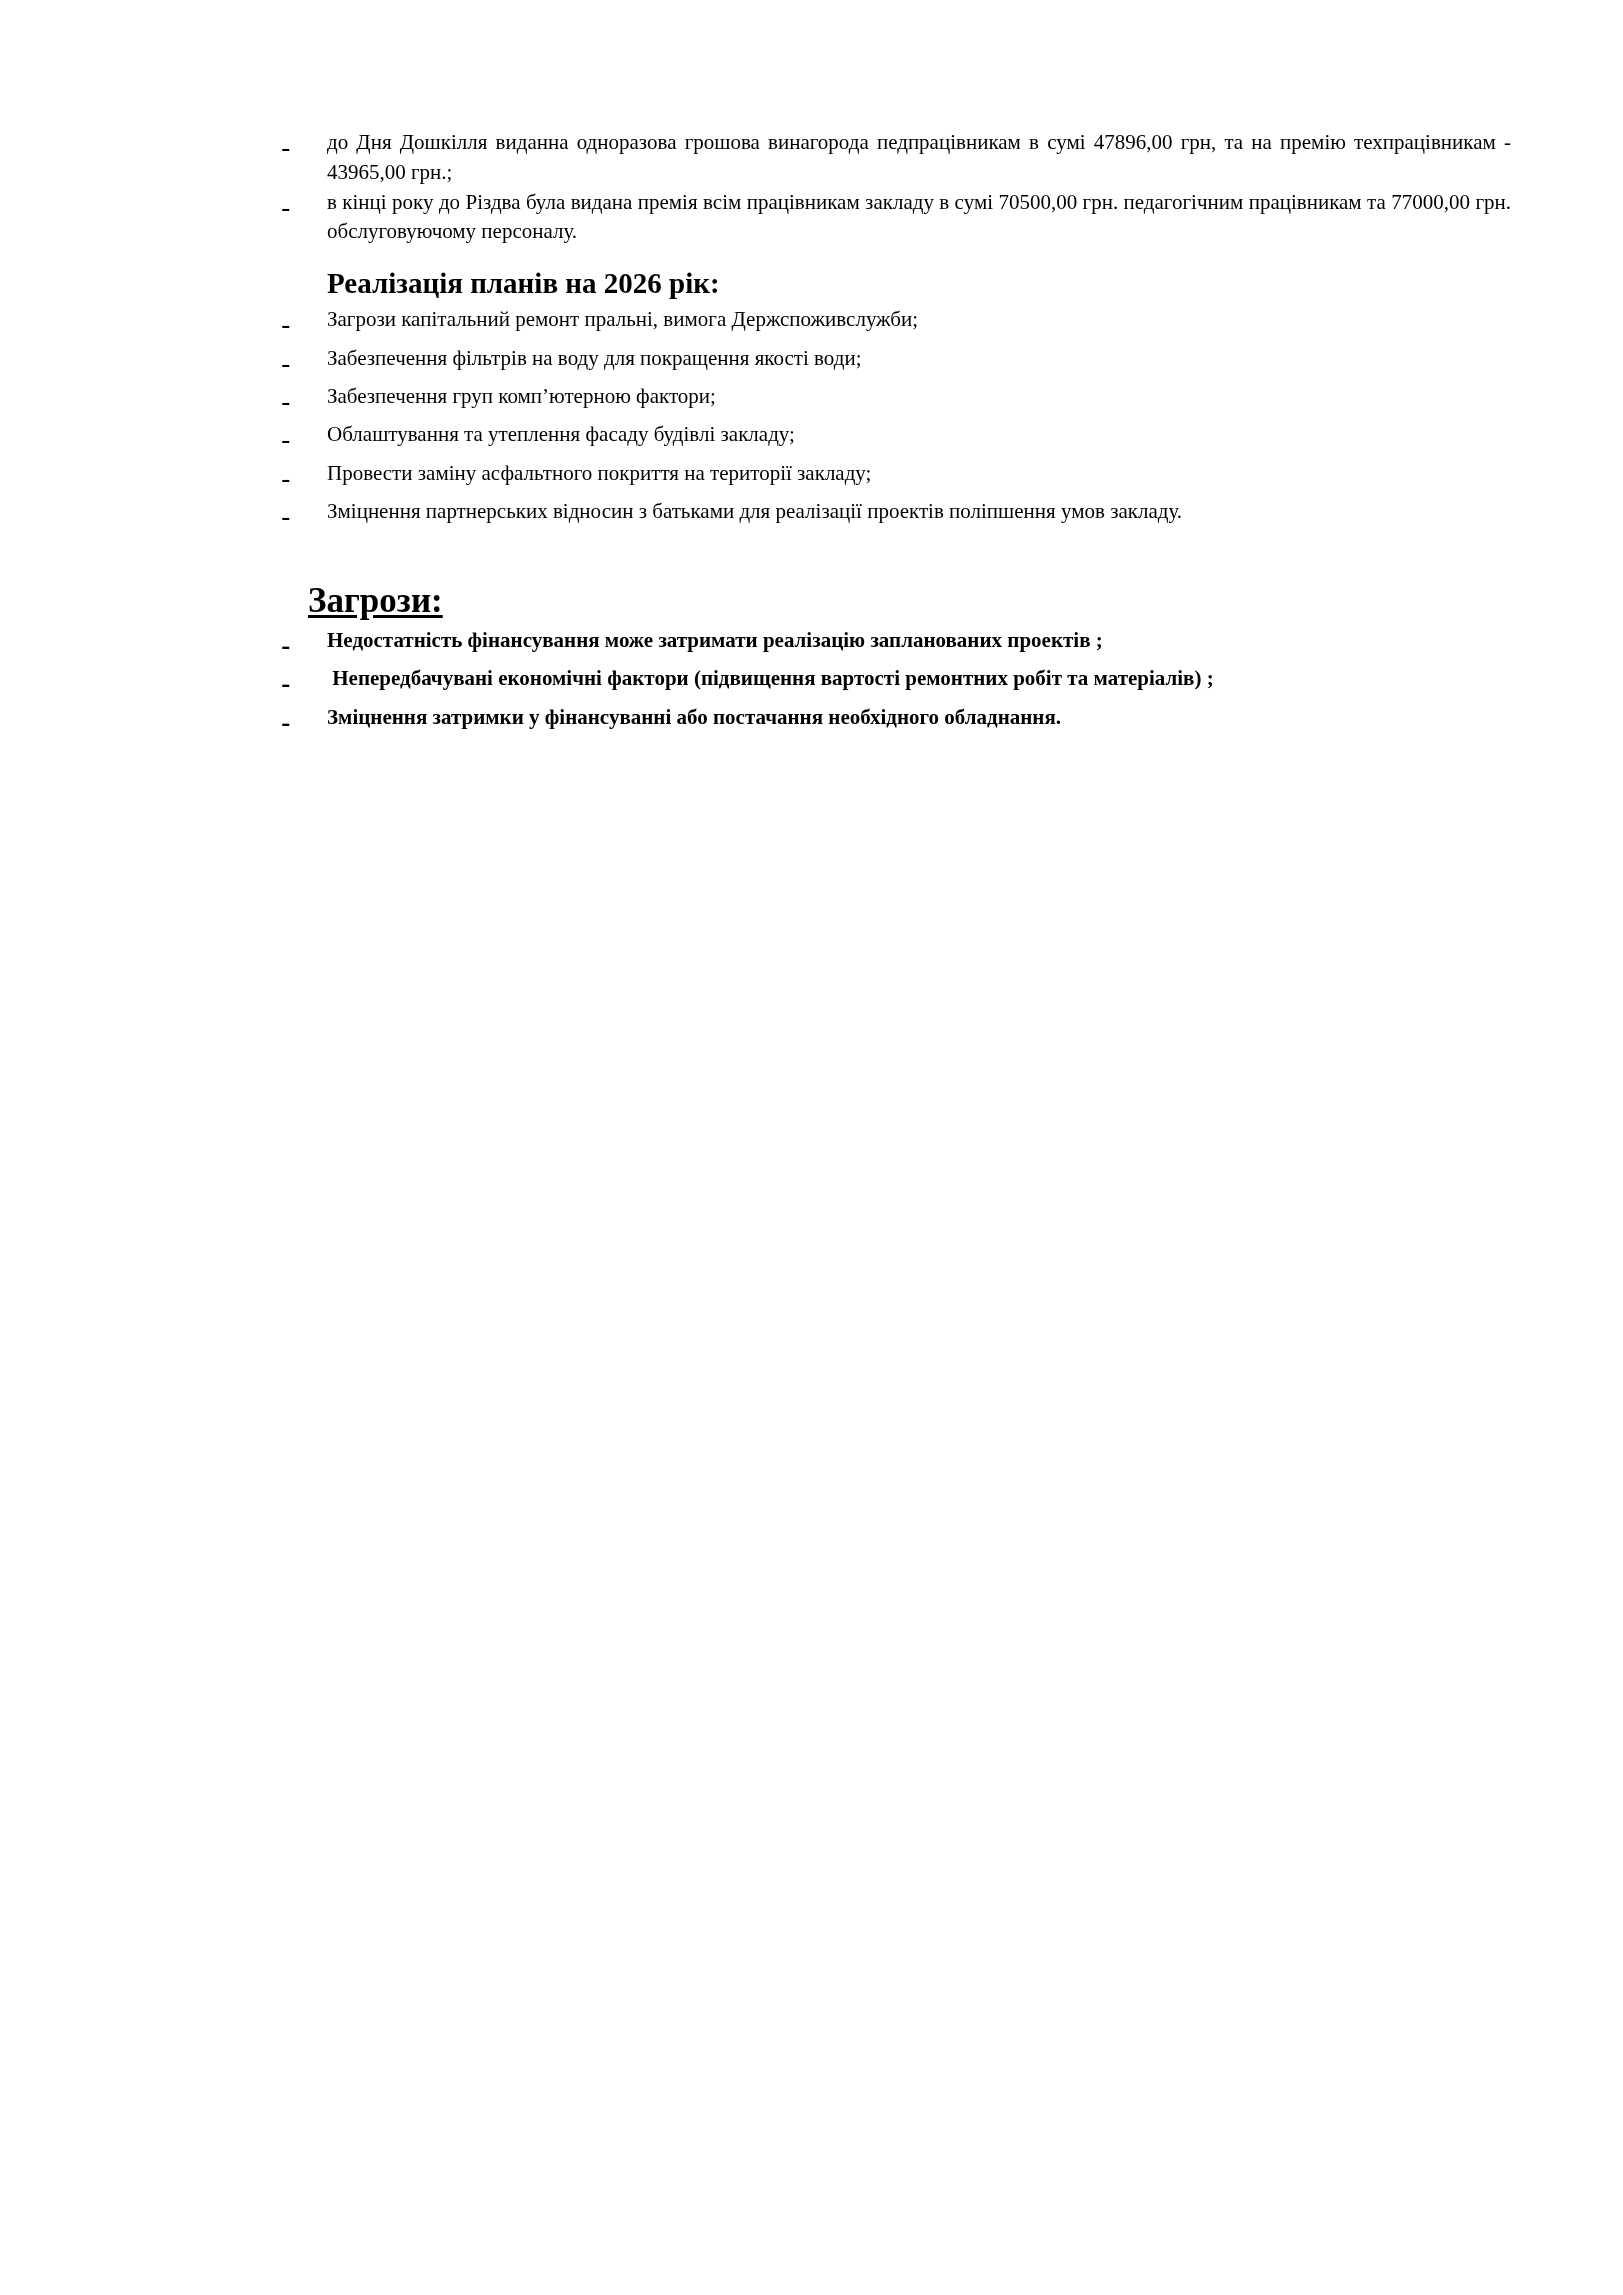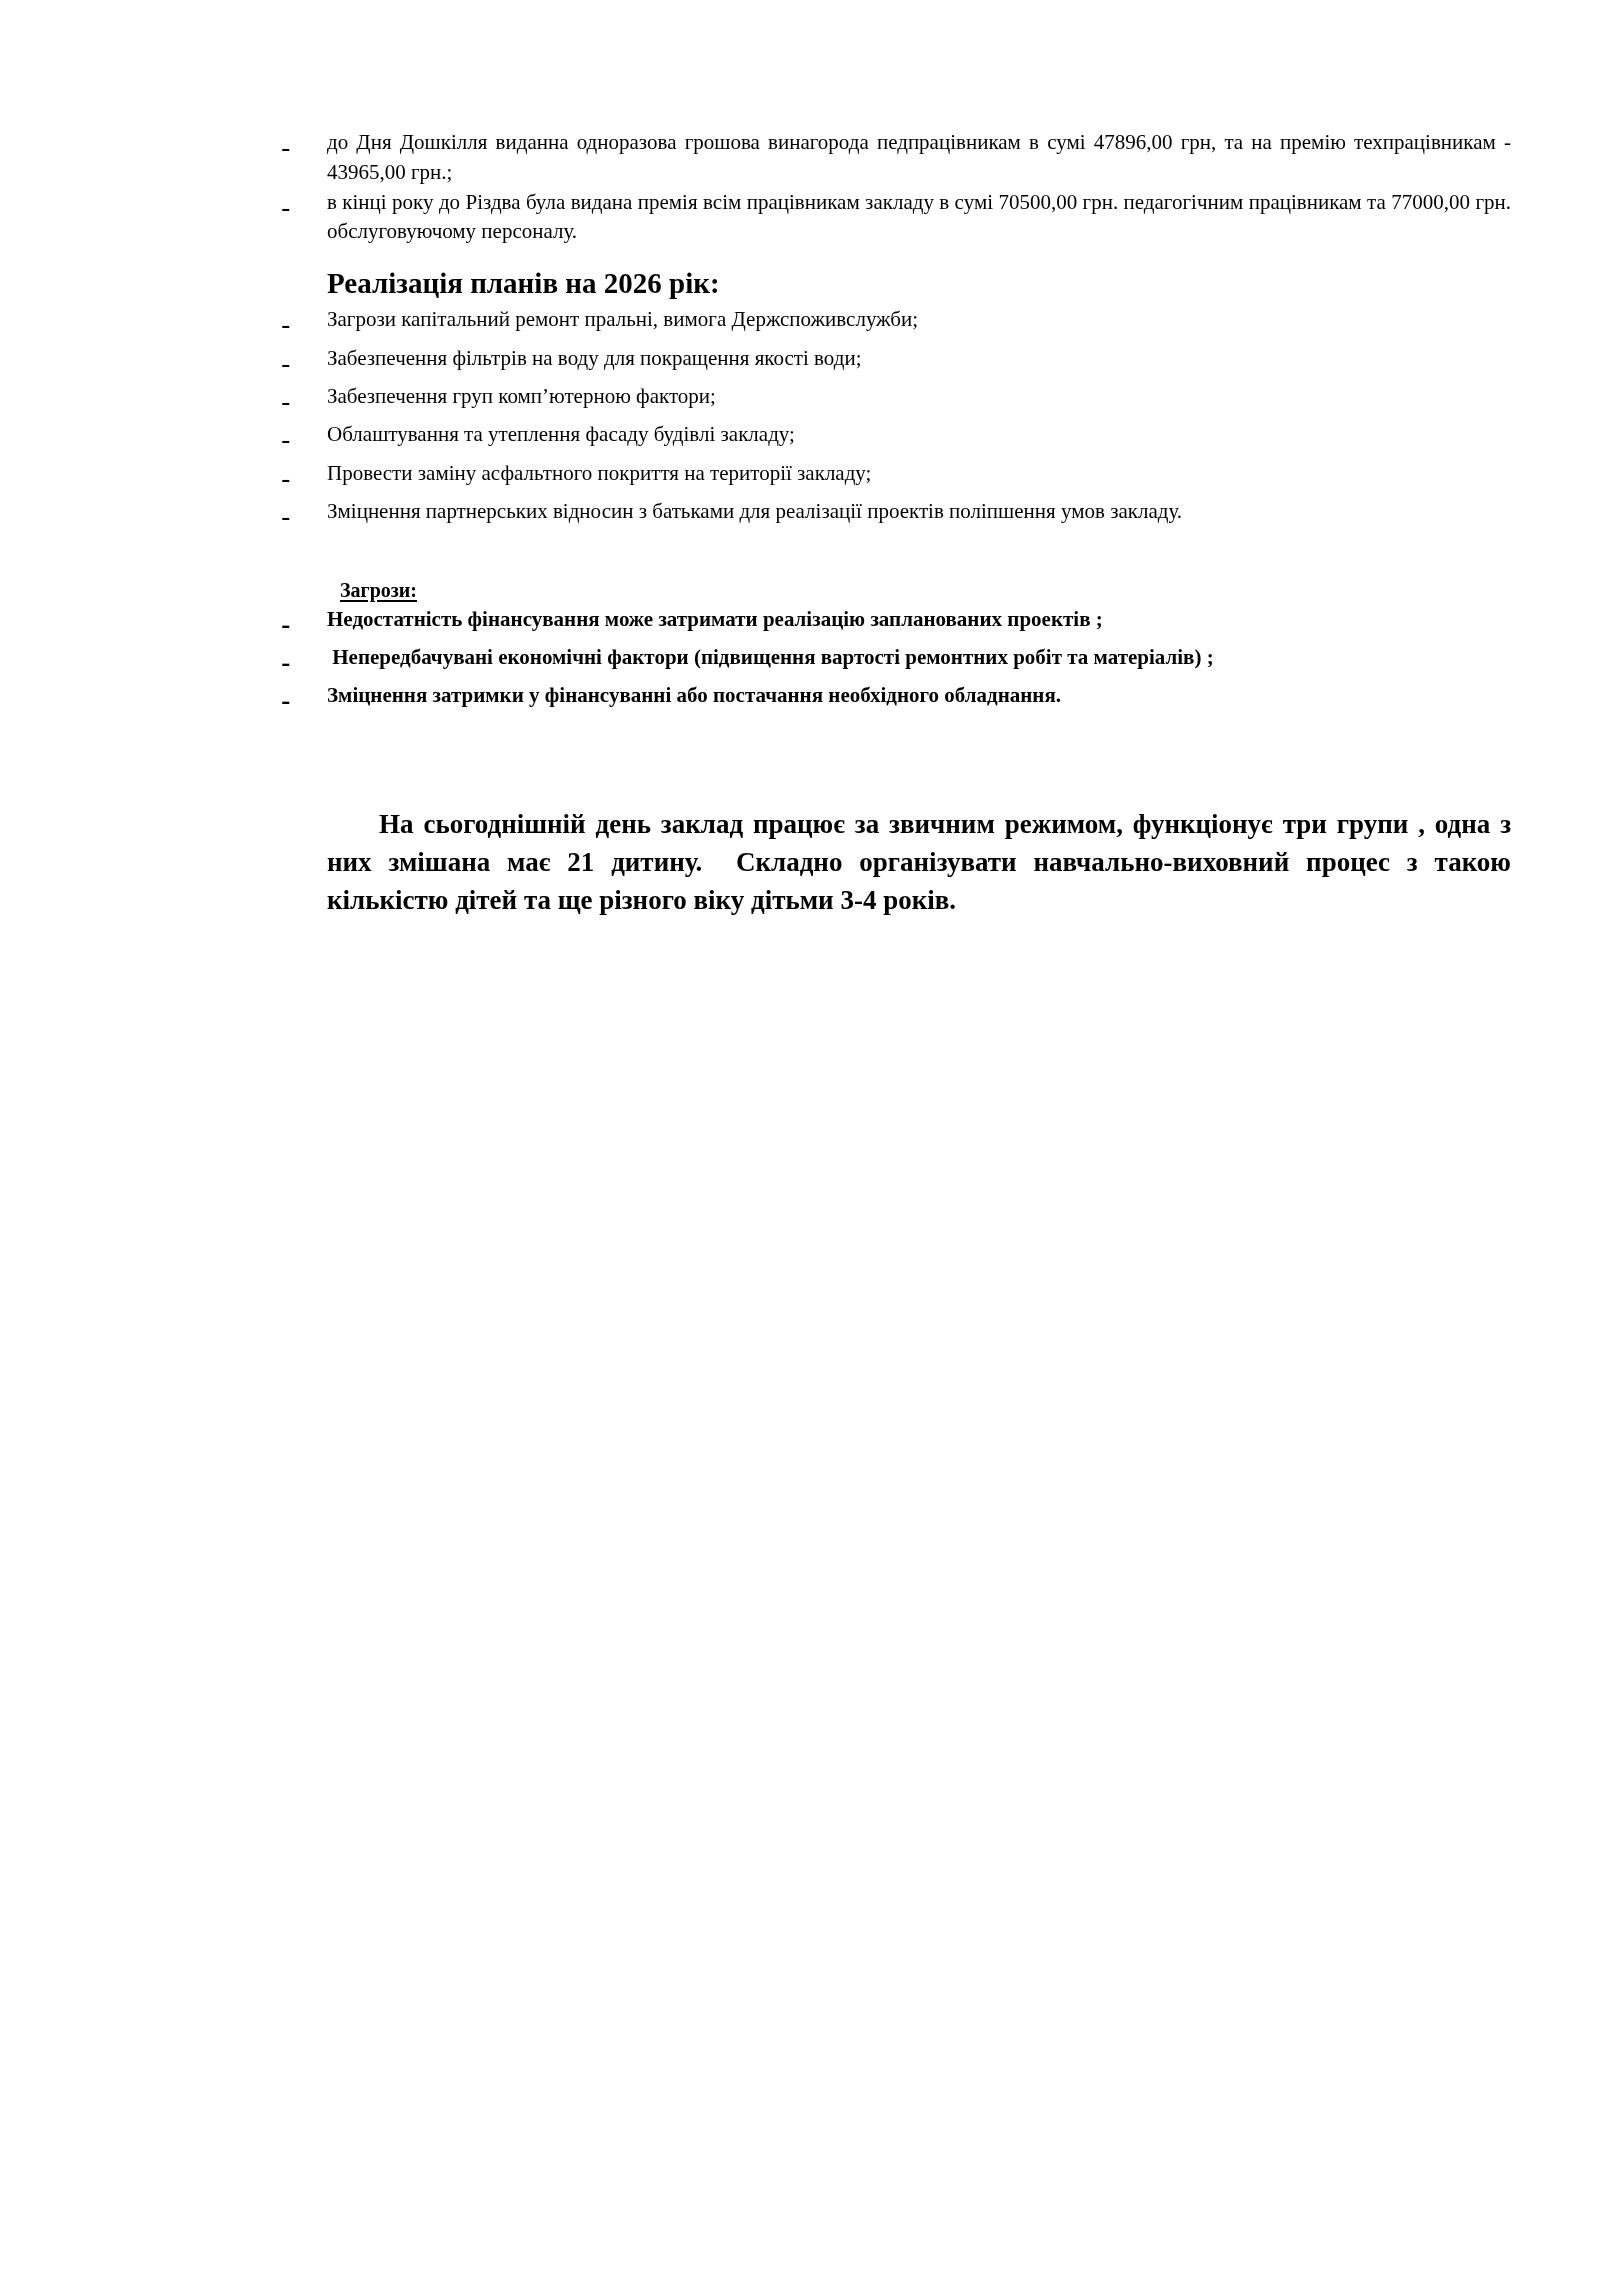--- a/index.html
+++ b/index.html
@@ -61,22 +61,22 @@
     font-size: 29px;
     font-weight: bold;
     line-height: 1.42;
     padding-top: 2.6px;
     padding-bottom: 1.3px;
     margin-top: 13px;
   }
 
   
   .label-underline {
-    margin-left: 64px;
-    font-size: 20px;
+    margin-left: 32px;
+    font-size: 35px;
     font-weight: bold;
     line-height: 1.42;
     text-decoration: underline;
     text-underline-offset: 3.3px;
   }
 
   .spacer-sm { height: 22px; }
   .spacer-md { height: 41px; }
   .spacer-lg { height: 63px; }
 
@@ -149,17 +149,16 @@
       <span class="body-text bold"> Непередбачувані економічні фактори (підвищення вартості ремонтних робіт та матеріалів) ;</span>
     </div>
     <div class="row">
       <span class="marker bold">-</span>
       <span class="body-text bold">Зміцнення затримки у фінансуванні або постачання необхідного обладнання.</span>
     </div>
 
     <div class="spacer-lg"></div>
     <div class="spacer-sm"></div>
 
-    <div class="closing">На сьогоднішній день заклад працює за звичним режимом, функціонує три групи , одна з них змішана має 21 дитину.  Складно організувати навчально-виховний процес з такою кількістю дітей та ще різного віку дітьми 3-4 років.</div>
 
   </div>
 </div>
 
 
 </body></html>

